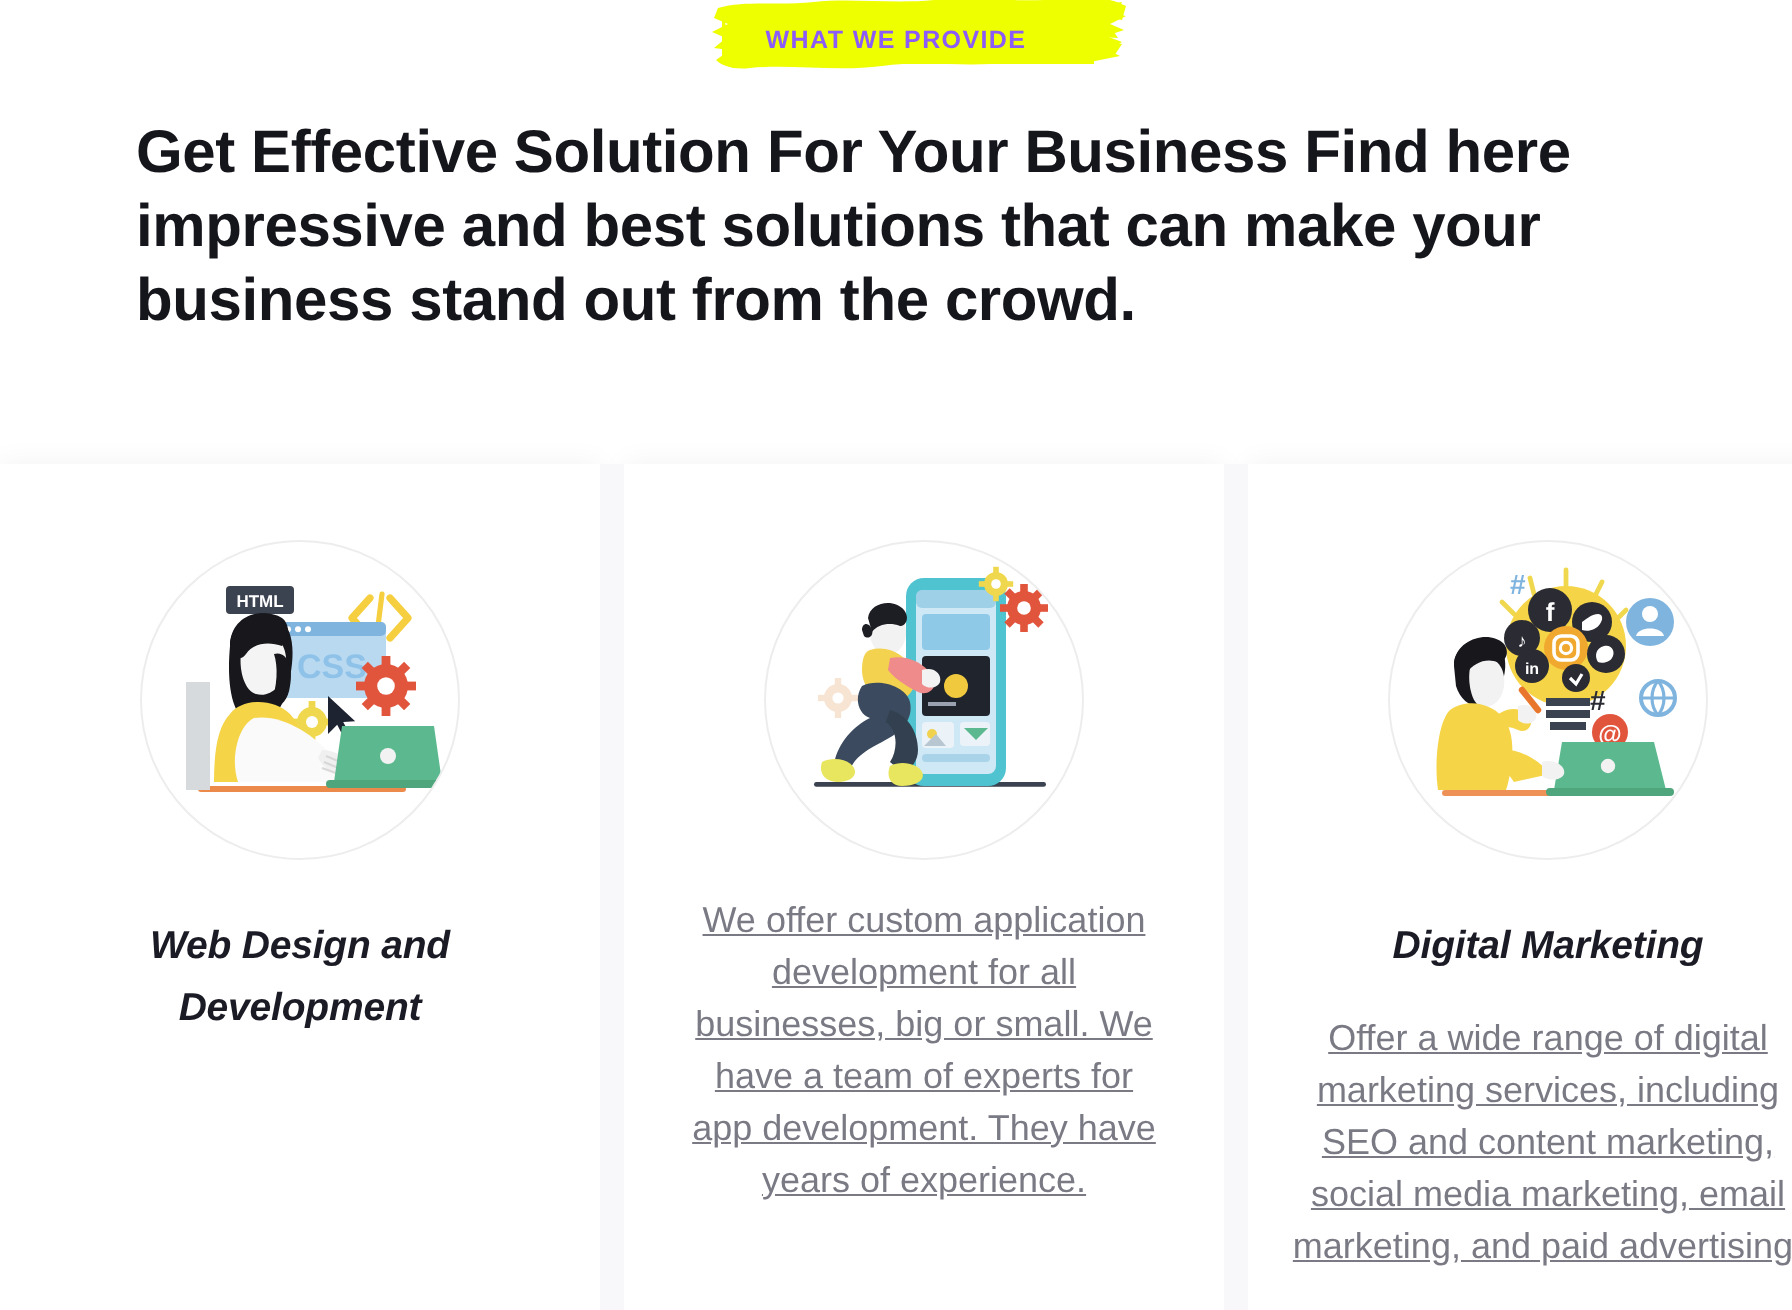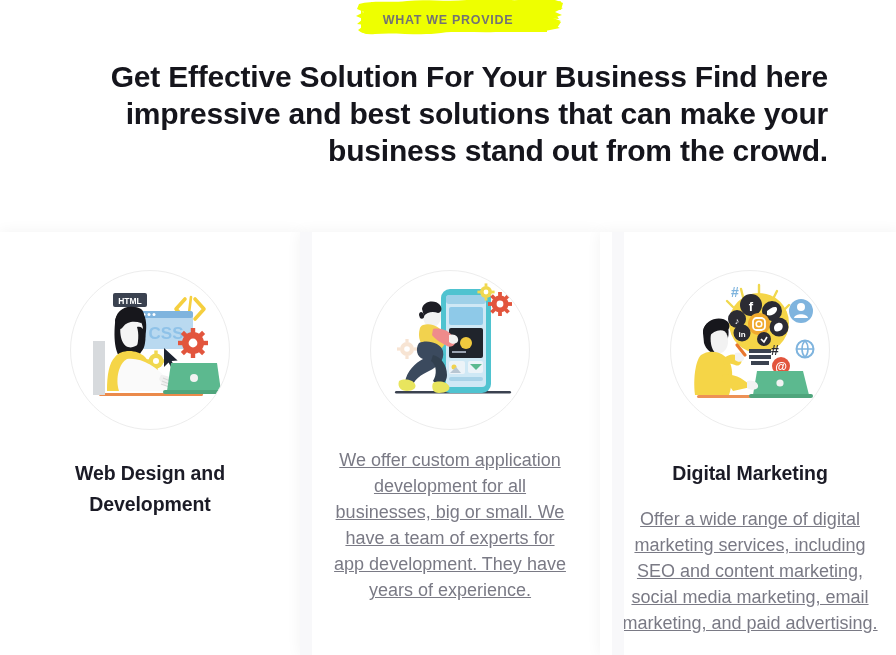--- a/index.html
+++ b/index.html
@@ -26,47 +26,48 @@
     justify-content: center;
   }
   .badge-stroke { position: absolute; left: 355px; top: 0; width: 212px; height: 46px; }
   .badge-text {
     position: relative;
     z-index: 2;
     font-family: "Liberation Sans", sans-serif;
     font-size: 12.5px;
     font-weight: bold;
     letter-spacing: 0.7px;
-    color: #737373;
+    color: #8b5cf6;
     margin-top: 5px;
   }
 
   
   .section-heading {
     position: absolute;
     top: 58px;
     left: 68px;
     width: 760px;
-    text-align: right;
+    text-align: left;
     font-family: "Liberation Sans Narrow", "Liberation Sans", sans-serif;
     font-size: 30px;
     line-height: 37px;
     font-weight: bold;
     letter-spacing: -0.2px;
     color: #15151c;
   }
 
   
   .cards {
     position: absolute;
     left: 0;
     top: 232px;
     width: 896px;
     height: 423px;
     display: flex;
+    gap: 12px;
     background: #ffffff;
   }
   .card {
     position: relative;
     width: 300px;
     flex: 0 0 300px;
     height: 423px;
     background: #ffffff;
     box-shadow: 0 0 14px rgba(0,0,0,0.055);
     padding-top: 16px;
@@ -87,20 +88,21 @@
 
   .card-title {
     margin-top: 28px;
     font-family: "Liberation Sans", sans-serif;
     font-size: 19.5px;
     line-height: 31px;
     font-weight: bold;
     color: #1b1b26;
     letter-spacing: -0.1px;
     padding: 0 26px;
+    font-style: italic;
   }
   .card-desc {
     margin-top: 17px;
     font-family: "Liberation Sans", sans-serif;
     font-size: 18px;
     line-height: 26px;
     color: #7a7a85;
     padding: 0 34px;
     text-decoration: underline;
   }

